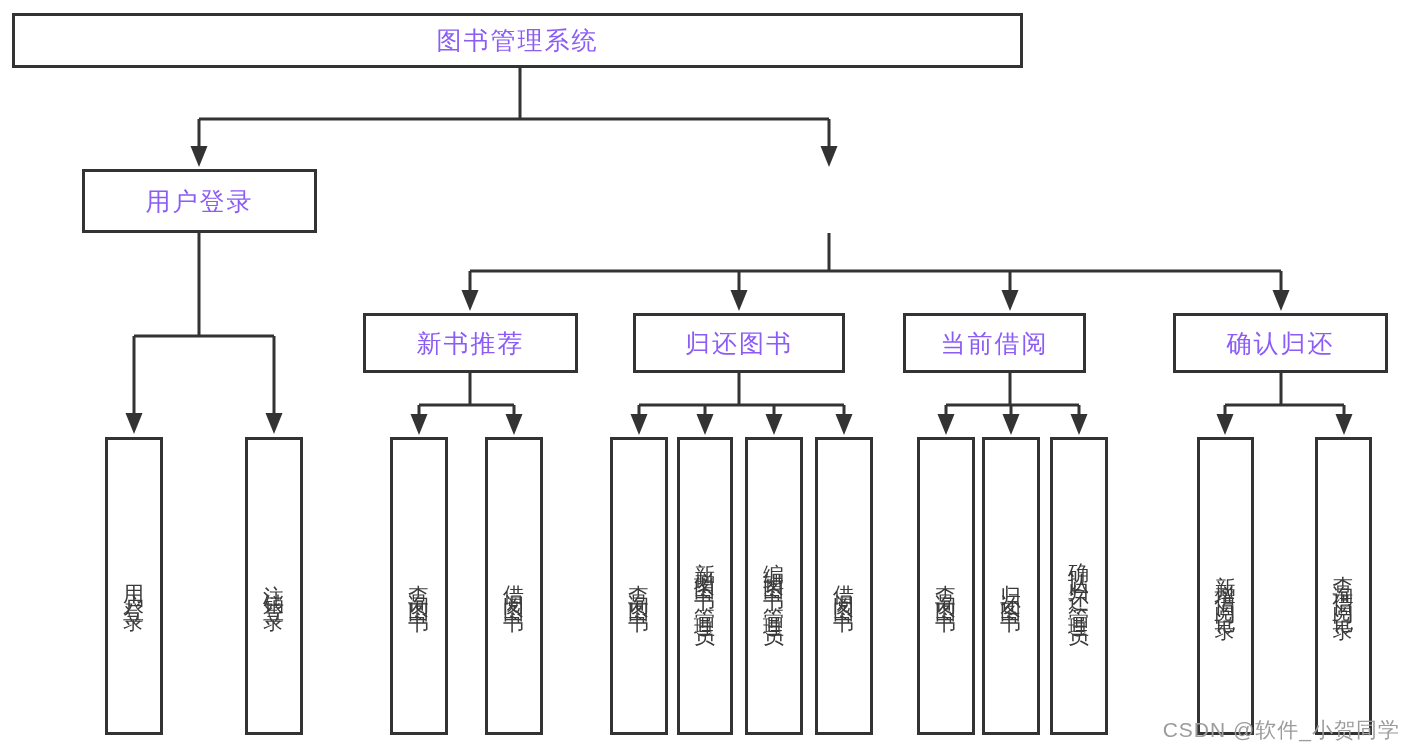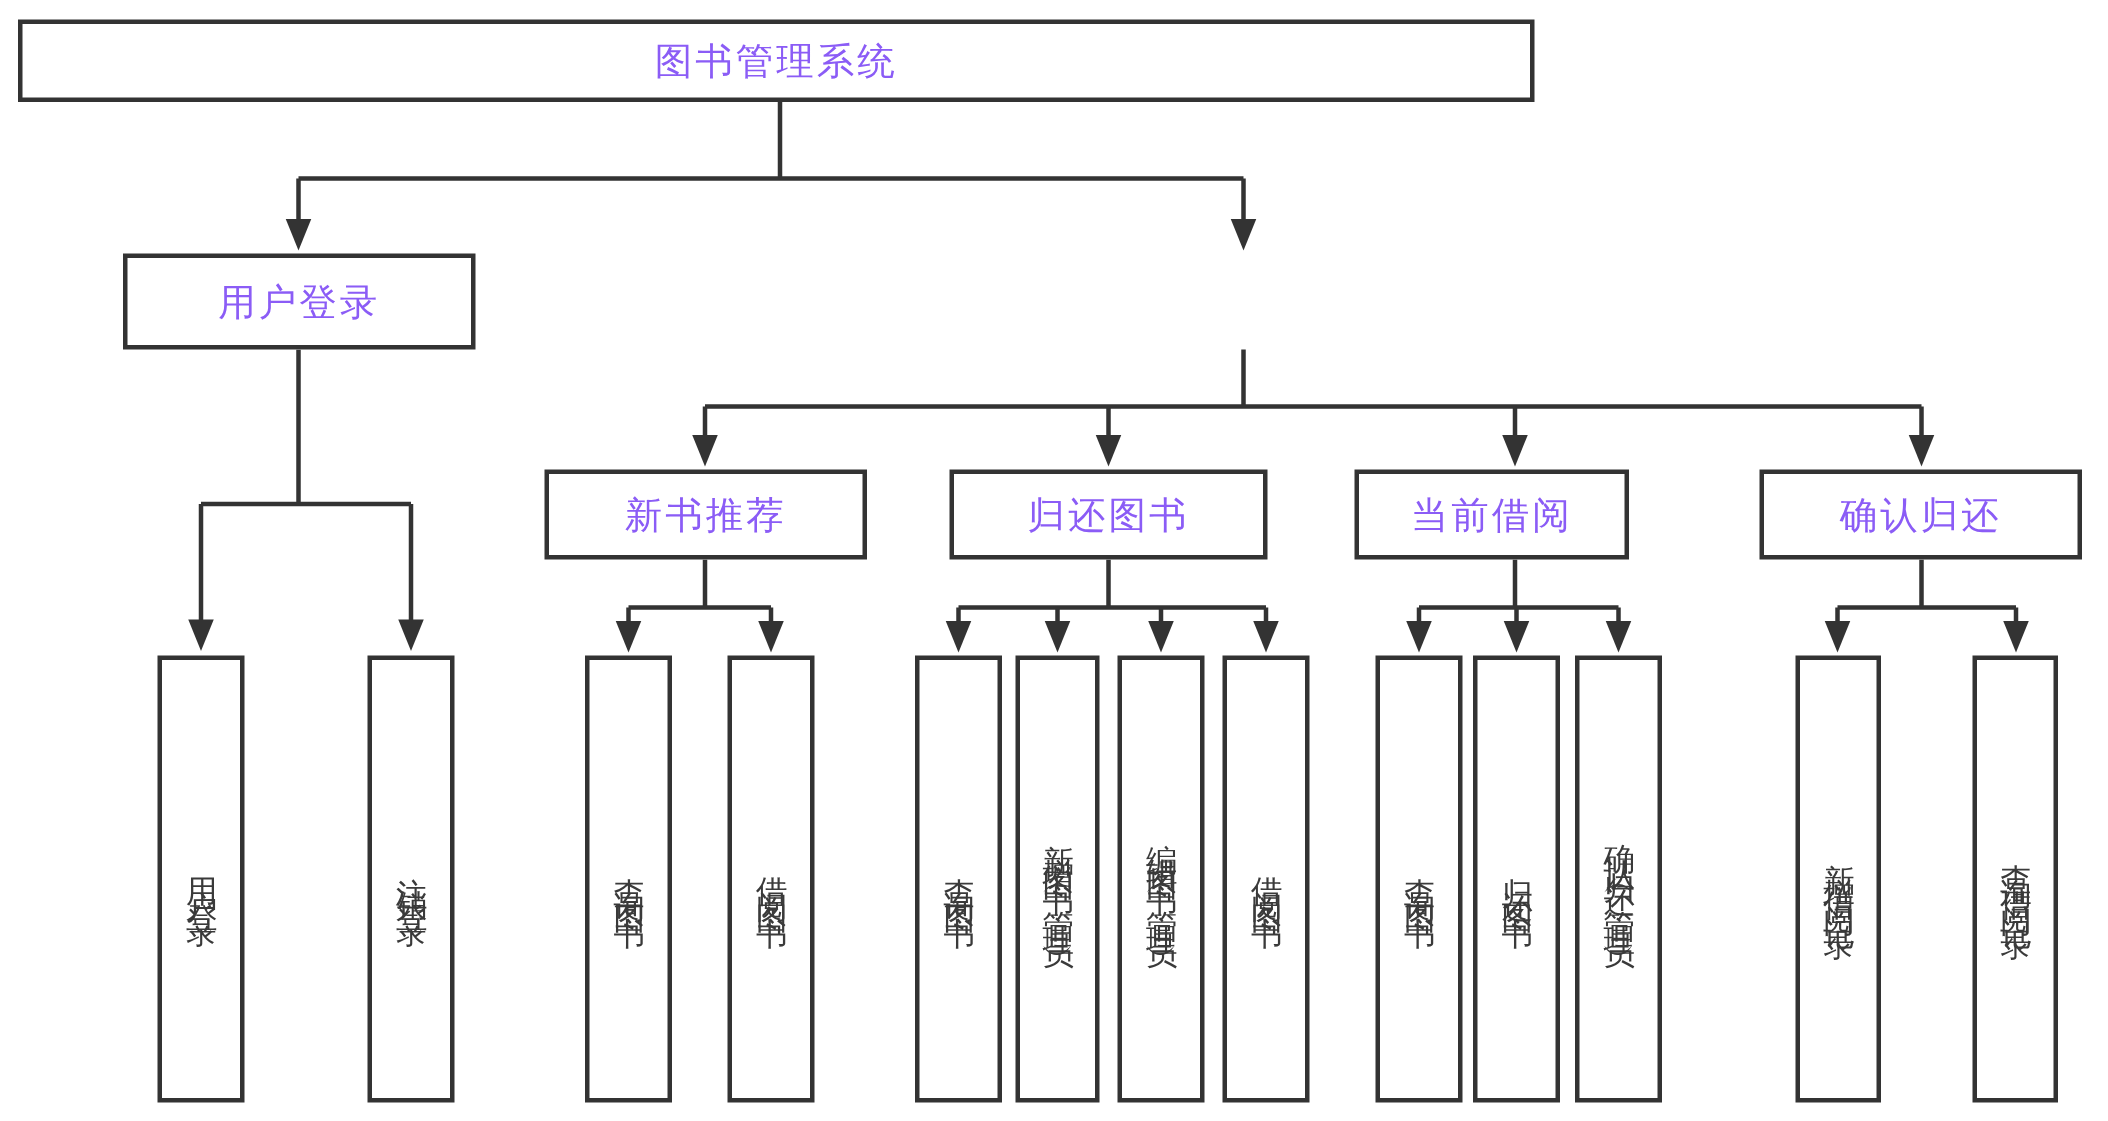--- a/index.html
+++ b/index.html
@@ -168,14 +168,15 @@
     <span>确认归还（管理员）</span>
   </div>
 
   <div class="node v-node" style="left:1197px;top:437px;width:57px;height:298px">
     <span>新增借阅记录</span>
   </div>
   <div class="node v-node" style="left:1315px;top:437px;width:57px;height:298px">
     <span>查询借阅记录</span>
   </div>
 
+  <div class="watermark">CSDN @软件_小贺同学</div>
 
 </div>
 
 </body></html>

